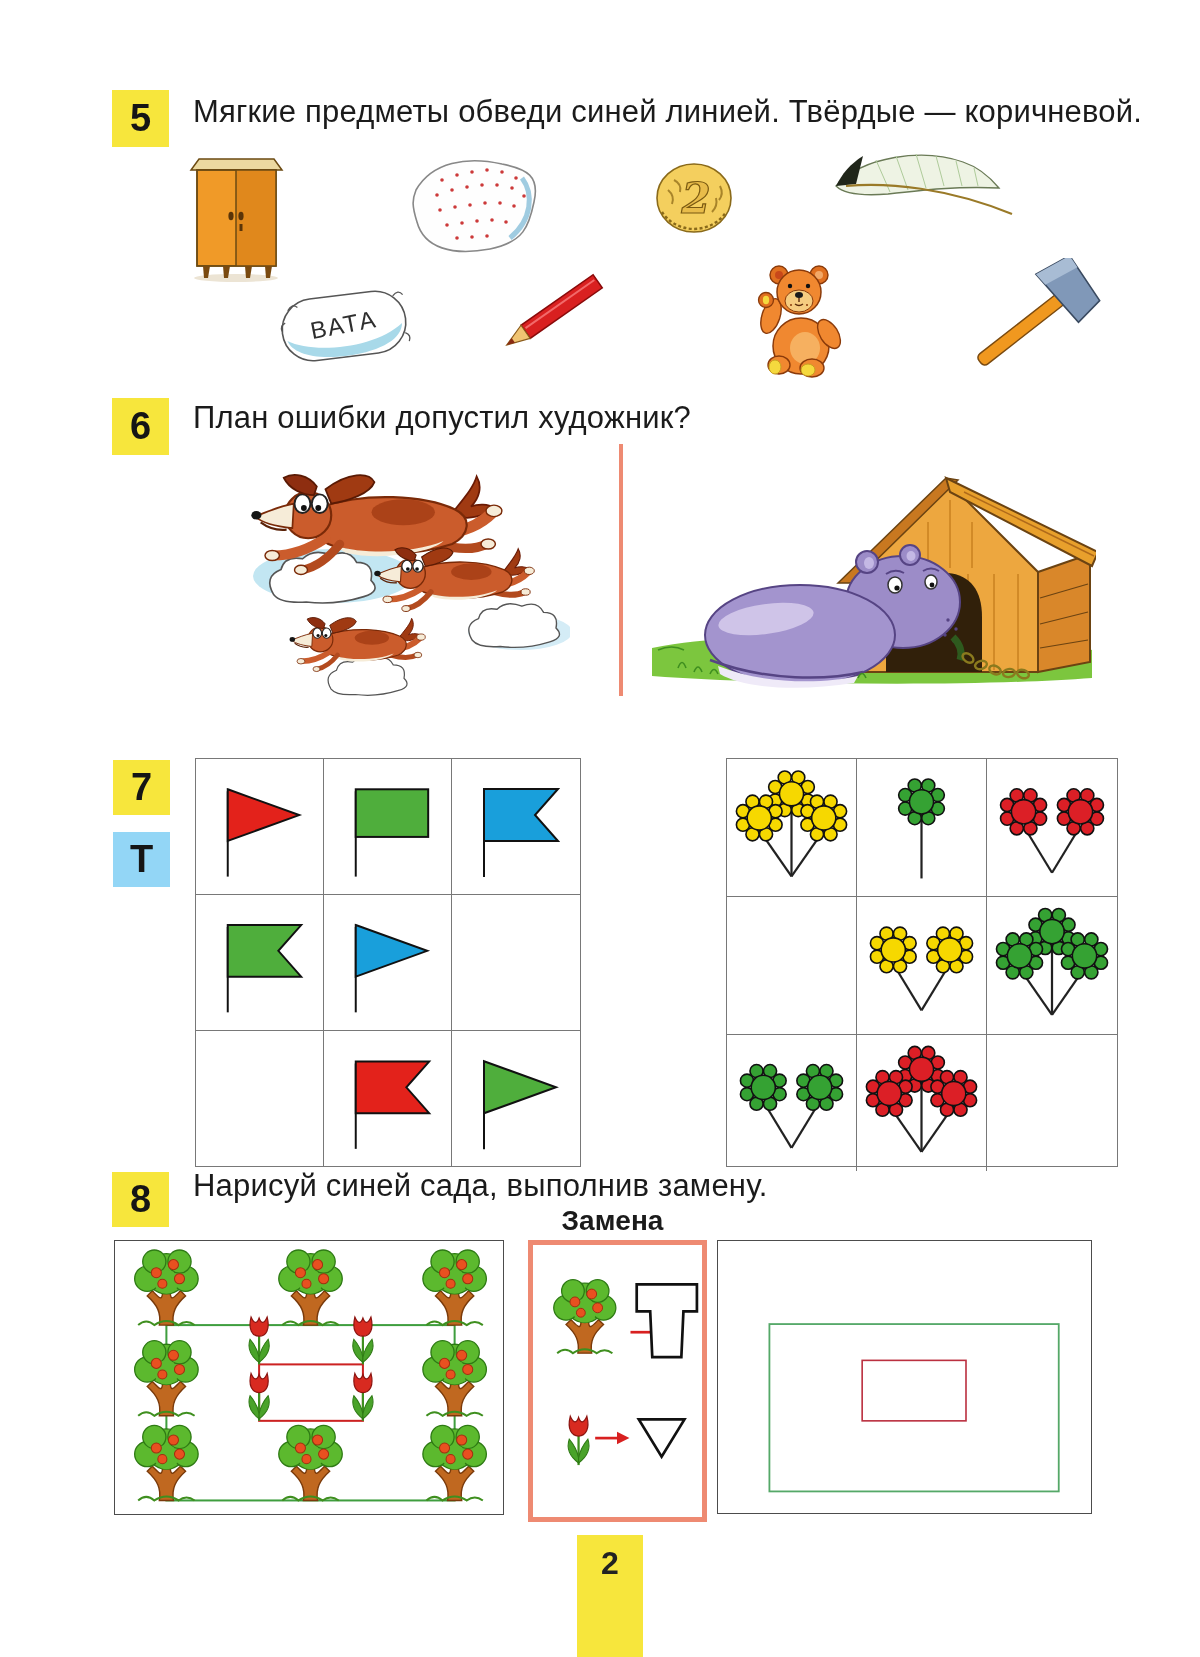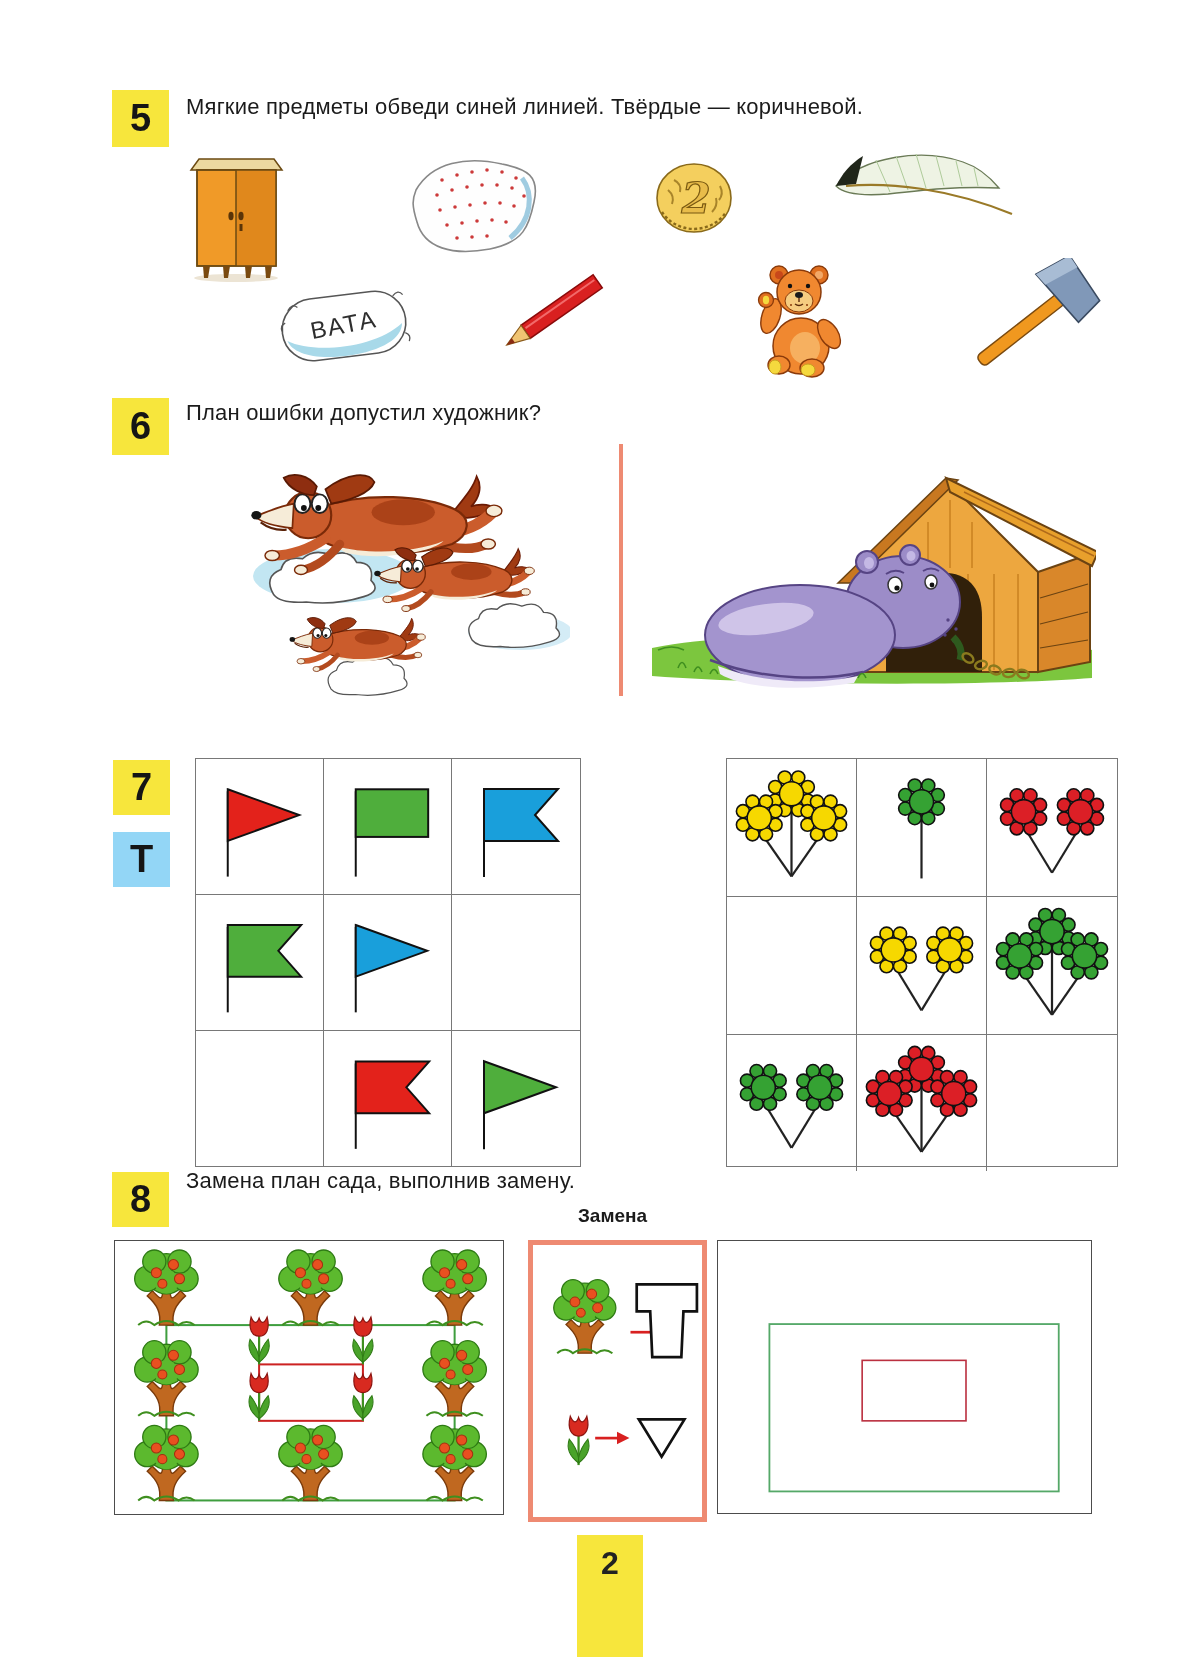--- a/index.html
+++ b/index.html
@@ -2,31 +2,31 @@
 <html style="--badge-yellow: #f7e63c; --badge-blue: #93d6f6; --divider-salmon: #ee8a72; --replacement-border: #ee8a72; --grid-line: #787878; --page-tab-yellow: #f7e63c; --garden-green: #3f9e3f; --garden-red: #cc2222; --plan-green: #55a868; --plan-red: #bb3040; --arrow-red: #d82020;"><head>
 <meta charset="utf-8">
 <style>
   html,body{margin:0;padding:0;background:#fff;}
   .page{position:relative;width:1200px;height:1657px;background:#fff;overflow:hidden;
         font-family:"Liberation Sans",sans-serif;color:#1b1b1b;}
   .badge{position:absolute;width:57px;height:57px;display:flex;align-items:center;justify-content:center;
          font-weight:bold;font-size:38px;color:#151515;}
   .badge.yellow{background:var(--badge-yellow,#f7e63c);}
   .badge.blue{background:var(--badge-blue,#93d6f6);}
-  .instr{position:absolute;font-size:22px;letter-spacing:.2px;white-space:nowrap;}
+  .instr{position:absolute;font-size:31px;letter-spacing:.2px;white-space:nowrap;margin-left:7px;}
   .illus{position:absolute;}
   .illus svg{width:100%;height:100%;display:block;}
   .divider{position:absolute;width:4px;background:var(--divider-salmon,#ee8a72);}
   .grid{position:absolute;display:grid;grid-template-columns:repeat(3,1fr);grid-template-rows:repeat(3,1fr);
         border:1.6px solid var(--grid-line,#787878);background:#fff;}
   .cell{border-right:1.6px solid var(--grid-line,#787878);border-bottom:1.6px solid var(--grid-line,#787878);}
   .cell:nth-child(3n){border-right:none;}
   .cell:nth-child(n+7){border-bottom:none;}
   .cell svg{width:100%;height:100%;display:block;}
-  .boxlabel{position:absolute;font-weight:bold;font-size:19px;text-align:center;}
+  .boxlabel{position:absolute;font-weight:bold;font-size:28px;text-align:center;}
   .frame{position:absolute;background:#fff;border:1.6px solid #4c4c4c;}
   .frame svg{width:100%;height:100%;display:block;}
   .frame.salmon{border:5px solid var(--replacement-border,#ee8a72);}
   .pagetab{position:absolute;background:var(--page-tab-yellow,#f7e63c);display:flex;justify-content:center;
            align-items:flex-start;padding-top:10px;font-weight:bold;font-size:32px;color:#222;}
 </style>
 </head>
 <body>
 
 <div class="page">
@@ -536,21 +536,21 @@
           <circle cx="89.30303993361092" cy="41.83210818105249" r="6.5" fill="#dc1f26" stroke="#111" stroke-width="1.6"></circle>
           <circle cx="102.69696006638908" cy="41.83210818105248" r="6.5" fill="#dc1f26" stroke="#111" stroke-width="1.6"></circle>
           <circle cx="112.16789181894751" cy="51.30303993361092" r="6.5" fill="#dc1f26" stroke="#111" stroke-width="1.6"></circle>
           <circle cx="96" cy="58" r="12" fill="#dc1f26" stroke="#111" stroke-width="1.6"></circle>
         </svg>
       </div>
       <div class="cell"></div>
     </div>
 
   <div class="badge yellow" style="left:112px;top:1172px;height:55px">8</div>
-  <div class="instr" style="left:186px;top:1168px">Замена план сада, выполнив замену.</div>
+  <div class="instr" style="left:186px;top:1168px">Нарисуй синей сада, выполнив замену.</div>
 
   <div class="boxlabel" style="left:528px;top:1205px;width:169px">Замена</div>
 
   <div class="frame" style="left:114px;top:1240px;width:388px;height:273px">
     <svg viewBox="0 0 385 270">
       <rect x="51" y="83" width="286" height="174" fill="none" style="stroke:var(--garden-green,#3f9e3f)" stroke-width="2"></rect>
       <rect x="143" y="122" width="103" height="56" fill="none" style="stroke:var(--garden-red,#cc2222)" stroke-width="2"></rect>
       <use href="#tree" x="11" y="7"></use>
         <use href="#tree" x="154" y="7"></use>
         <use href="#tree" x="297" y="7"></use>

